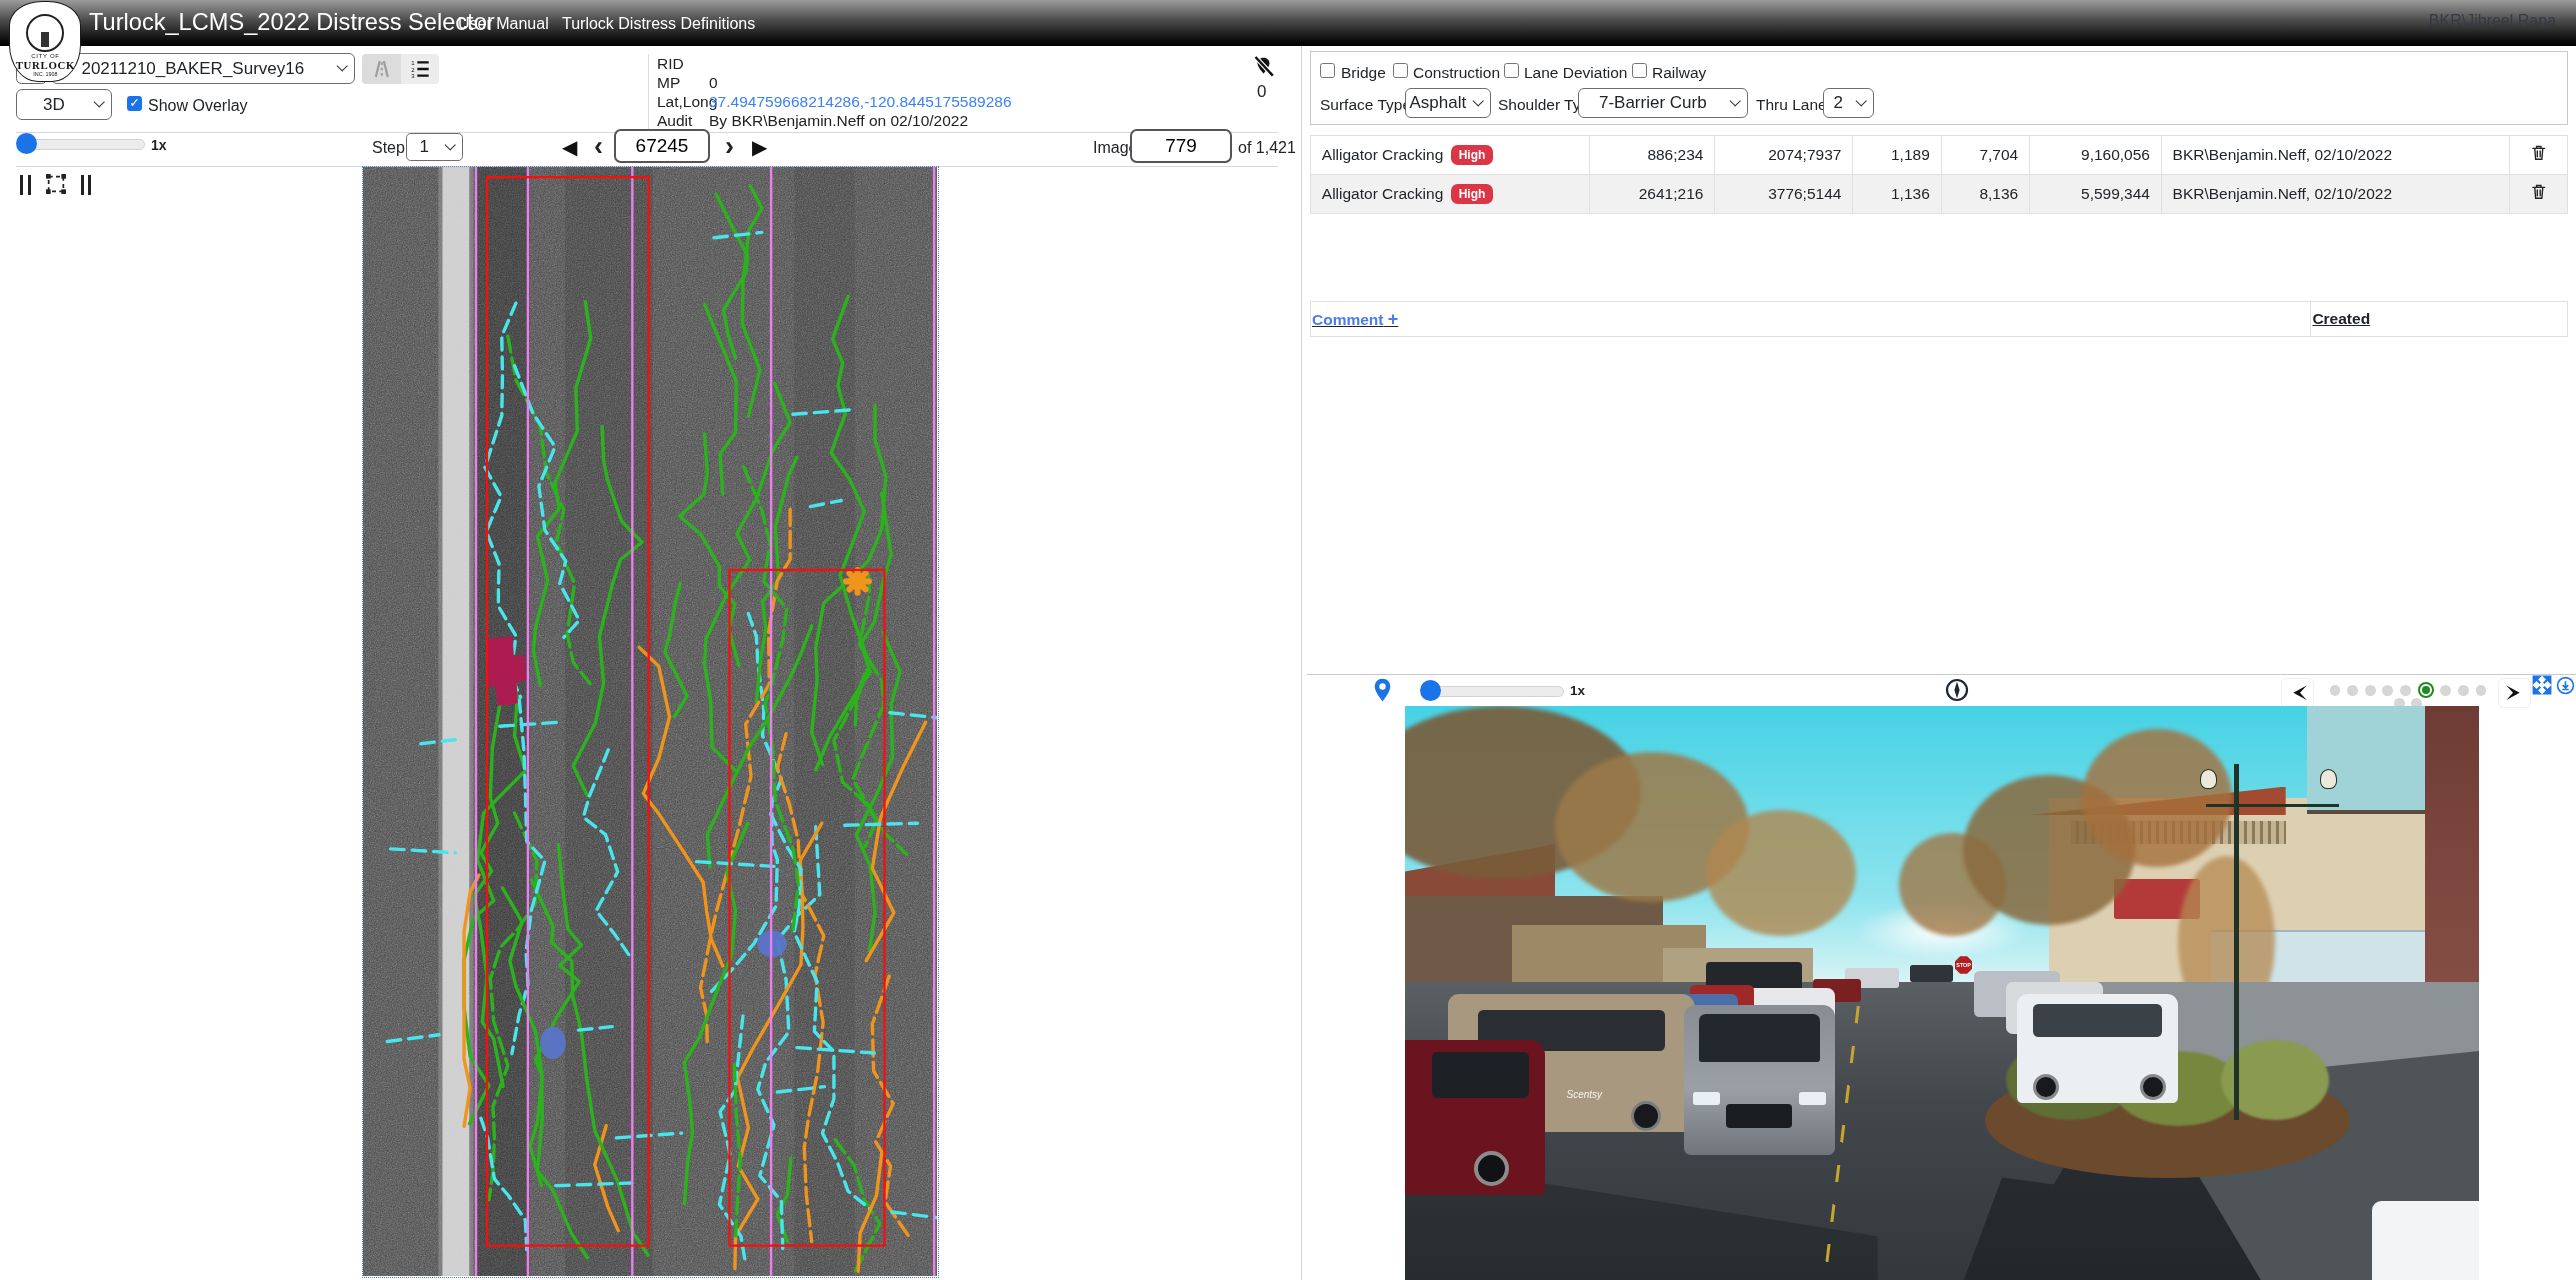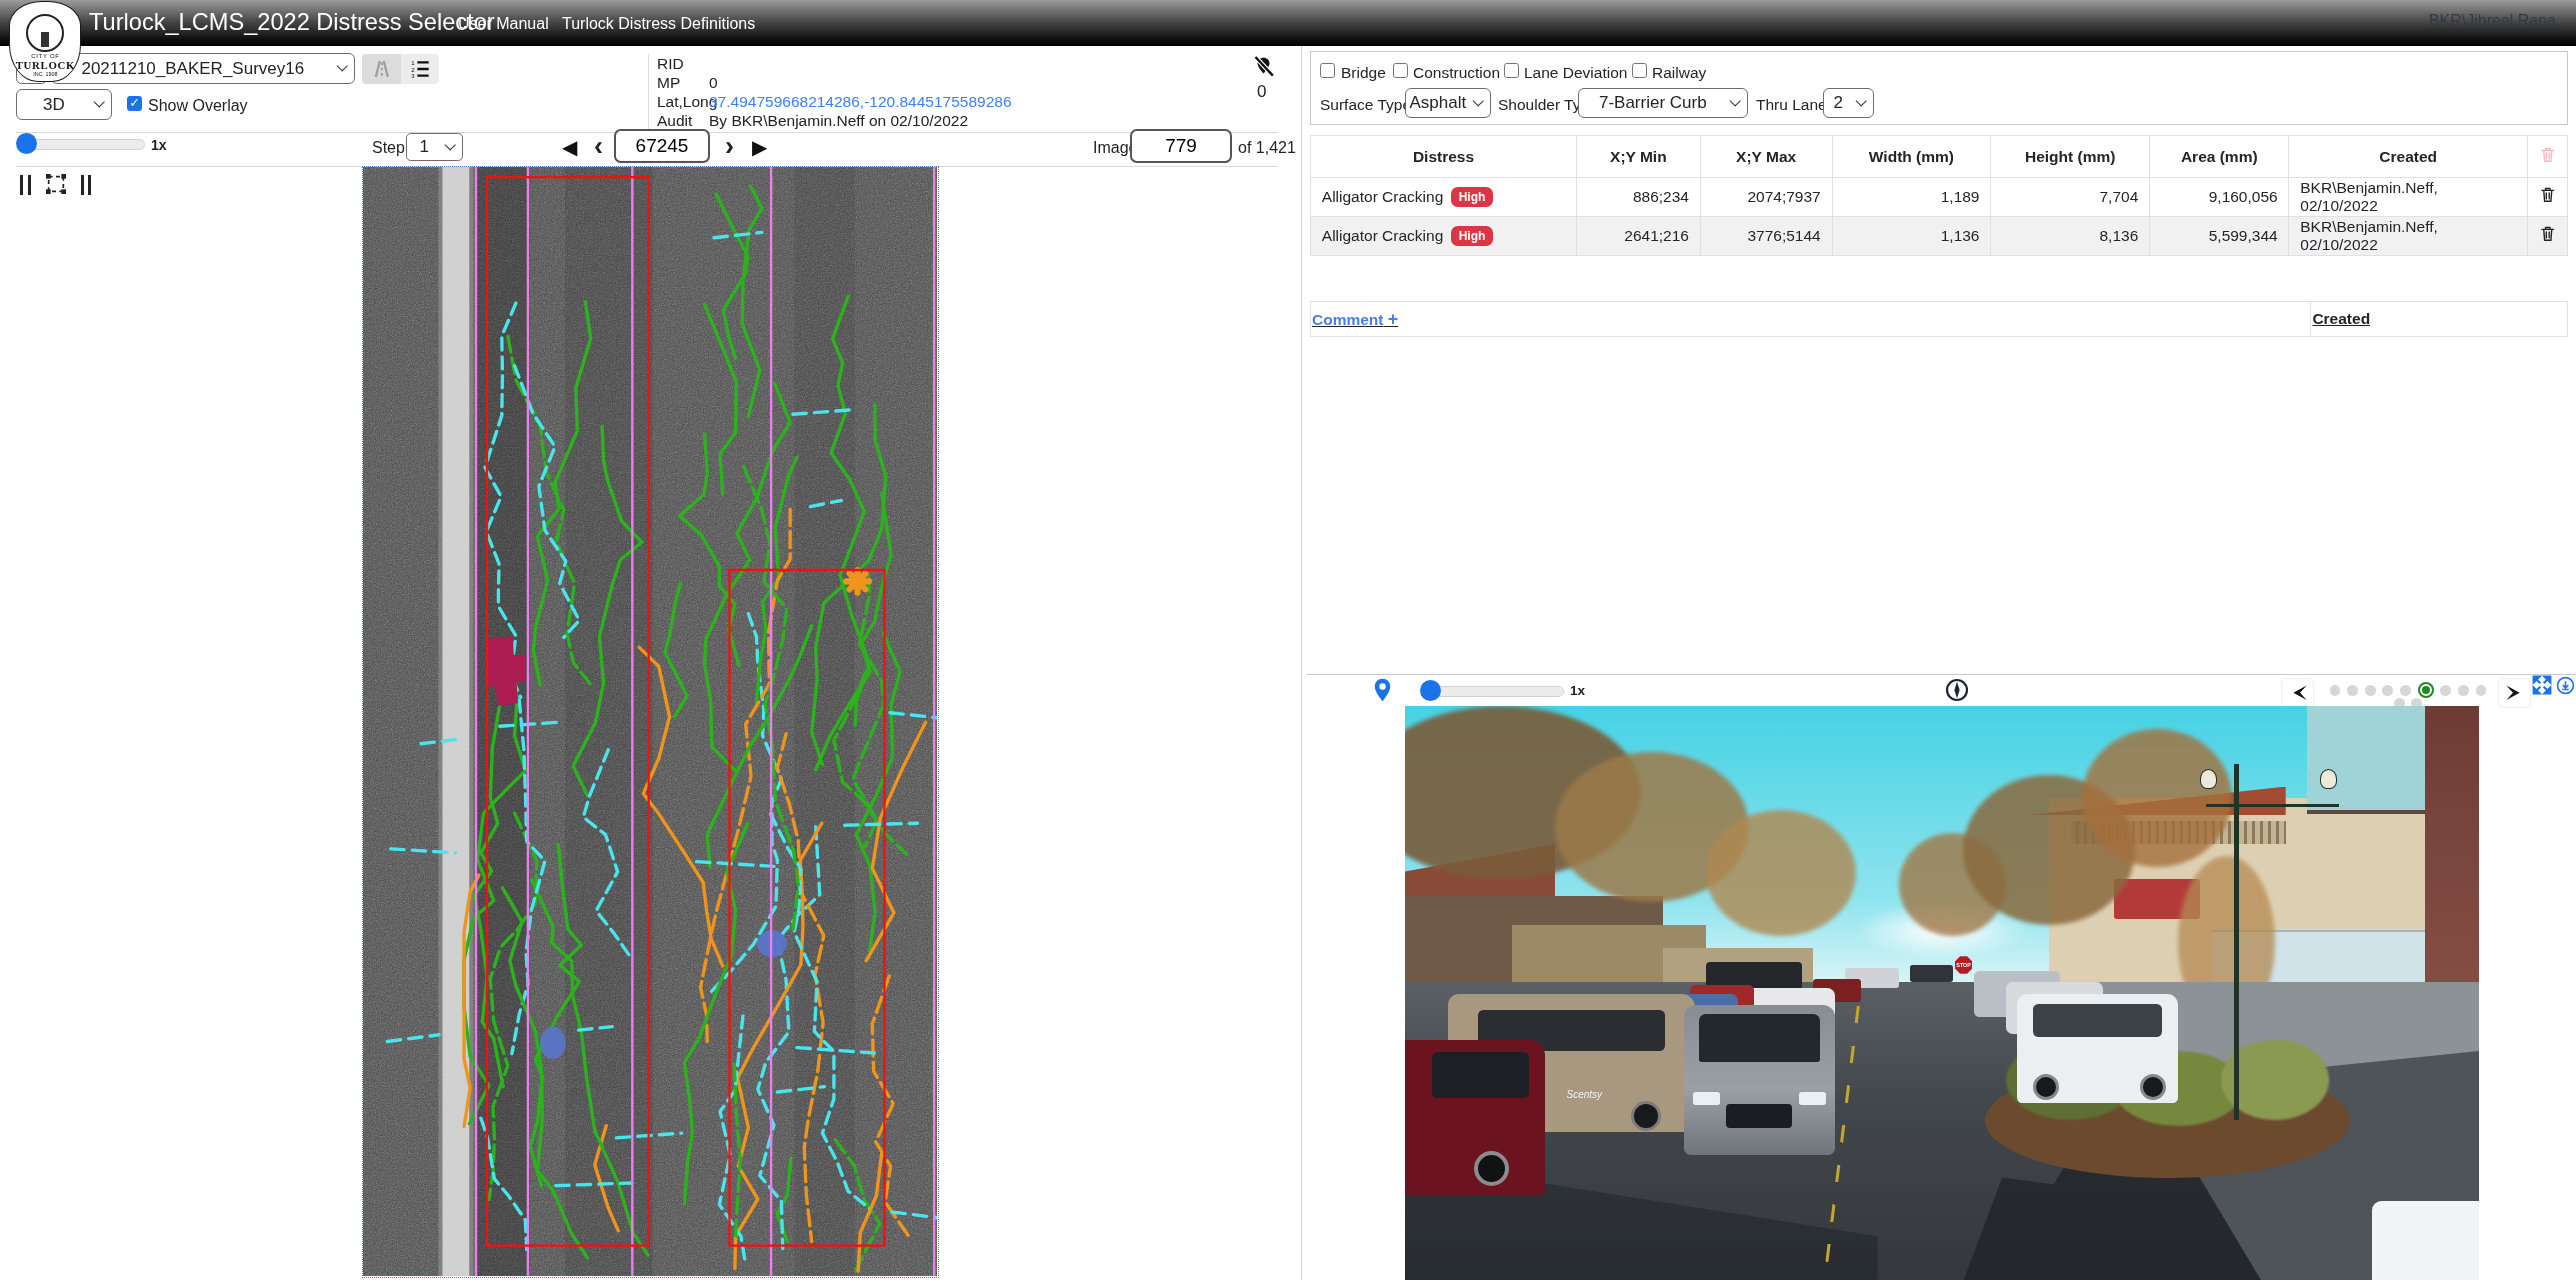--- a/index.html
+++ b/index.html
@@ -294,34 +294,20 @@
   </div>
 
   <svg width="0" height="0" style="position:absolute">
     <symbol id="trashsym" viewBox="0 0 24 24">
       <path d="M4,6 h16 M9,6 V3.5 h6 V6 M6.5,6 l1.2,15 h8.6 L17.5,6 M10,9.5 v8 M14,9.5 v8" fill="none" stroke-width="1.9" stroke-linecap="round"></path>
     </symbol>
   </svg>
 
   <table id="dtable" class="abs">
     <tbody>
-        <tr>
-      <th style="width:269px;">Distress</th>
-      <th style="width:122px;">X;Y Min</th>
-      <th style="width:130px;">X;Y Max</th>
-      <th style="width:159px;">Width (mm)</th>
-      <th style="width:159px;">Height (mm)</th>
-      <th style="width:138px;">Area (mm)</th>
-      <th style="width:238px;">Created</th>
-      <th style="width:34px;">
-        <svg width="17.5" height="17.5" viewBox="0 0 26 26">
-              <use href="#trashsym" stroke="#f3b9bd" width="26" height="26"></use>
-            </svg>
-      </th>
-    </tr>
     <tr>
       <td><span>Alligator Cracking</span><span class="badge">High</span></td>
       <td class="num">886;234</td>
       <td class="num">2074;7937</td>
       <td class="num">1,189</td>
       <td class="num">7,704</td>
       <td class="num">9,160,056</td>
       <td>BKR\Benjamin.Neff, 02/10/2022</td>
       <td style="text-align:center;"><svg width="17.5" height="17.5" style="cursor:pointer" viewBox="0 0 26 26">
               <use href="#trashsym" stroke="#232323" width="26" height="26"></use>

